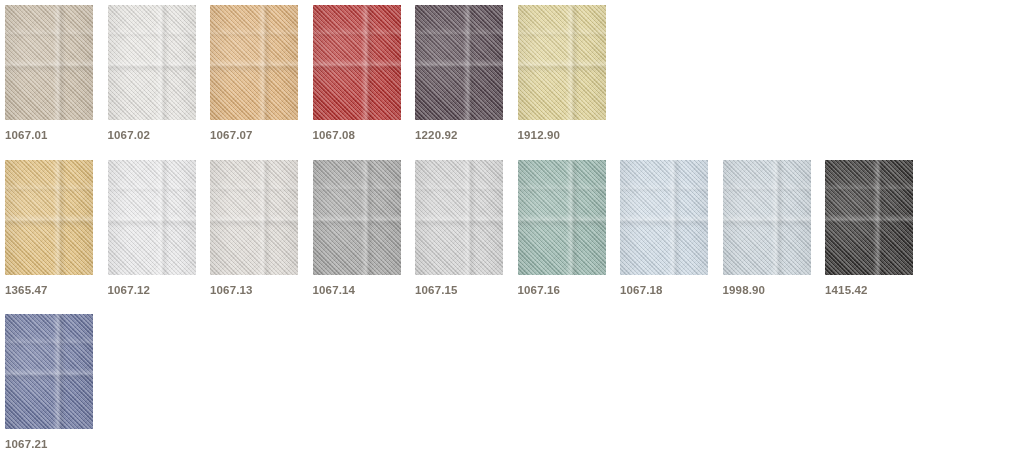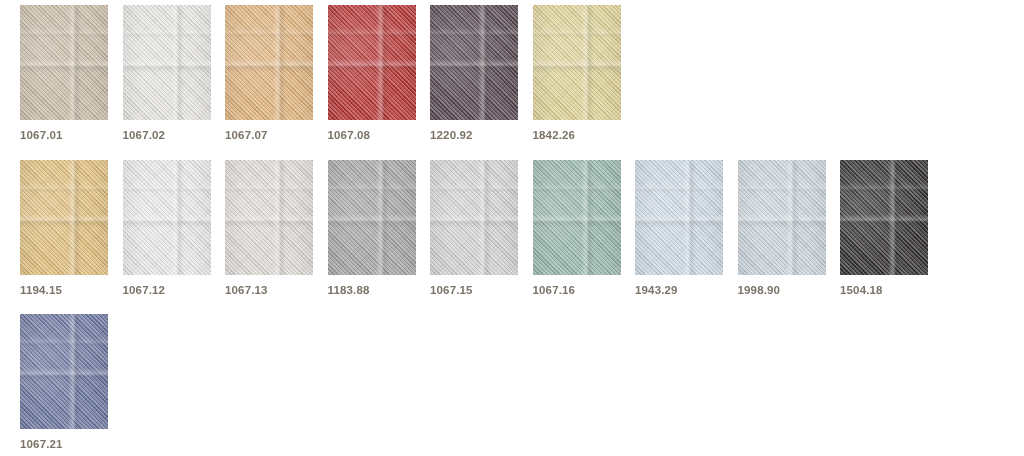--- a/index.html
+++ b/index.html
@@ -13,21 +13,21 @@
     width: 1024px;
     height: 456px;
     overflow: hidden;
     font-family: "Liberation Sans", sans-serif;
   }
 
   #swatch-board {
     position: relative;
     width: 1024px;
     height: 456px;
-    padding: 5px 0 0 20px;
+    padding: 5px 0 0 5px;
   }
 
   .swatch-row {
     display: flex;
     flex-direction: row;
     align-items: flex-start;
     margin-bottom: 18px;
   }
 
   .swatch-cell {
@@ -206,33 +206,33 @@
         <div class="chip-label">1220.92</div>
       </div>
       <div class="swatch-cell">
         <div class="chip" title="mustard-yellow" style="background-color: rgb(222, 209, 148);">
           <div class="weave"></div>
           <div class="shade"></div>
           <div class="fold-h2"></div>
           <div class="fold-h"></div>
           <div class="fold-v"></div>
         </div>
-        <div class="chip-label">1842.26</div>
+        <div class="chip-label">1912.90</div>
       </div>
     </div>
     <div class="swatch-row">
       <div class="swatch-cell">
         <div class="chip" title="golden-ochre" style="background-color: rgb(224, 189, 121);">
           <div class="weave"></div>
           <div class="shade"></div>
           <div class="fold-h2"></div>
           <div class="fold-h"></div>
           <div class="fold-v"></div>
         </div>
-        <div class="chip-label">1194.15</div>
+        <div class="chip-label">1365.47</div>
       </div>
       <div class="swatch-cell">
         <div class="chip" title="near-white-grey" style="background-color: rgb(233, 233, 234);">
           <div class="weave"></div>
           <div class="shade"></div>
           <div class="fold-h2"></div>
           <div class="fold-h"></div>
           <div class="fold-v"></div>
         </div>
         <div class="chip-label">1067.12</div>
@@ -248,21 +248,21 @@
         <div class="chip-label">1067.13</div>
       </div>
       <div class="swatch-cell">
         <div class="chip" title="medium-grey" style="background-color: rgb(163, 163, 162);">
           <div class="weave"></div>
           <div class="shade"></div>
           <div class="fold-h2"></div>
           <div class="fold-h"></div>
           <div class="fold-v"></div>
         </div>
-        <div class="chip-label">1183.88</div>
+        <div class="chip-label">1067.14</div>
       </div>
       <div class="swatch-cell">
         <div class="chip" title="light-grey" style="background-color: rgb(210, 210, 210);">
           <div class="weave"></div>
           <div class="shade"></div>
           <div class="fold-h2"></div>
           <div class="fold-h"></div>
           <div class="fold-v"></div>
         </div>
         <div class="chip-label">1067.15</div>
@@ -278,41 +278,41 @@
         <div class="chip-label">1067.16</div>
       </div>
       <div class="swatch-cell">
         <div class="chip" title="pale-ice-blue" style="background-color: rgb(204, 217, 228);">
           <div class="weave"></div>
           <div class="shade"></div>
           <div class="fold-h2"></div>
           <div class="fold-h"></div>
           <div class="fold-v"></div>
         </div>
-        <div class="chip-label">1943.29</div>
+        <div class="chip-label">1067.18</div>
       </div>
       <div class="swatch-cell">
         <div class="chip" title="light-blue-grey" style="background-color: rgb(201, 211, 218);">
           <div class="weave"></div>
           <div class="shade"></div>
           <div class="fold-h2"></div>
           <div class="fold-h"></div>
           <div class="fold-v"></div>
         </div>
         <div class="chip-label">1998.90</div>
       </div>
       <div class="swatch-cell">
         <div class="chip" title="near-black" style="background-color: rgb(46, 44, 43);">
           <div class="weave"></div>
           <div class="shade"></div>
           <div class="fold-h2"></div>
           <div class="fold-h"></div>
           <div class="fold-v"></div>
         </div>
-        <div class="chip-label">1504.18</div>
+        <div class="chip-label">1415.42</div>
       </div>
     </div>
     <div class="swatch-row">
       <div class="swatch-cell">
         <div class="chip" title="slate-periwinkle" style="background-color: rgb(104, 115, 158);">
           <div class="weave"></div>
           <div class="shade"></div>
           <div class="fold-h2"></div>
           <div class="fold-h"></div>
           <div class="fold-v"></div>

